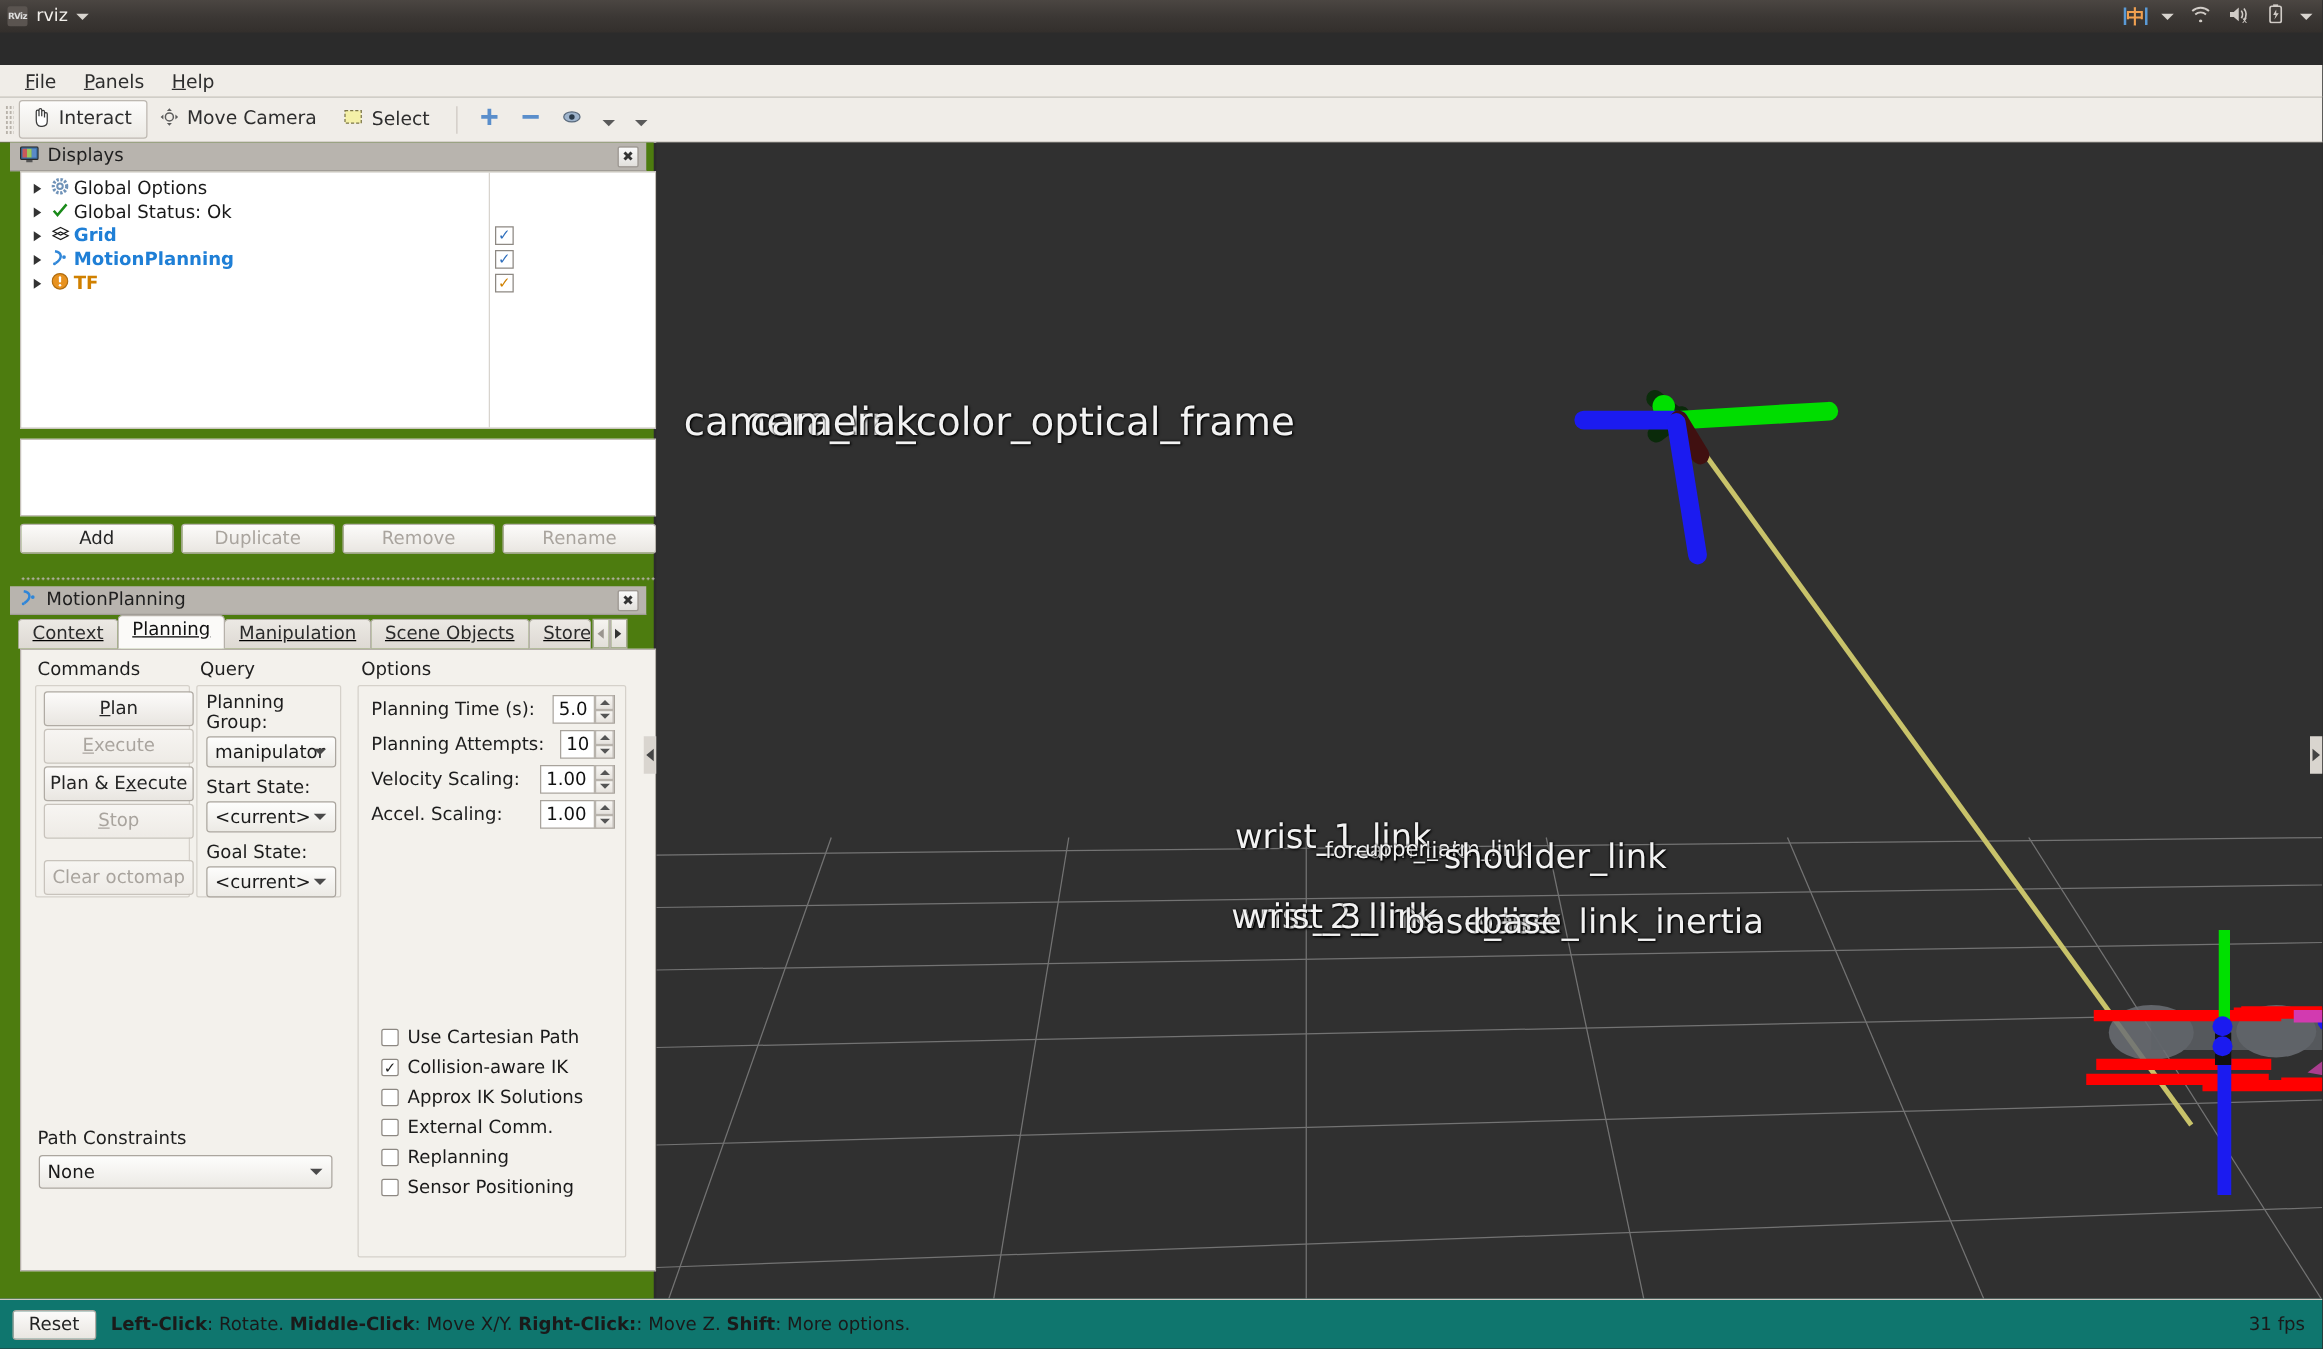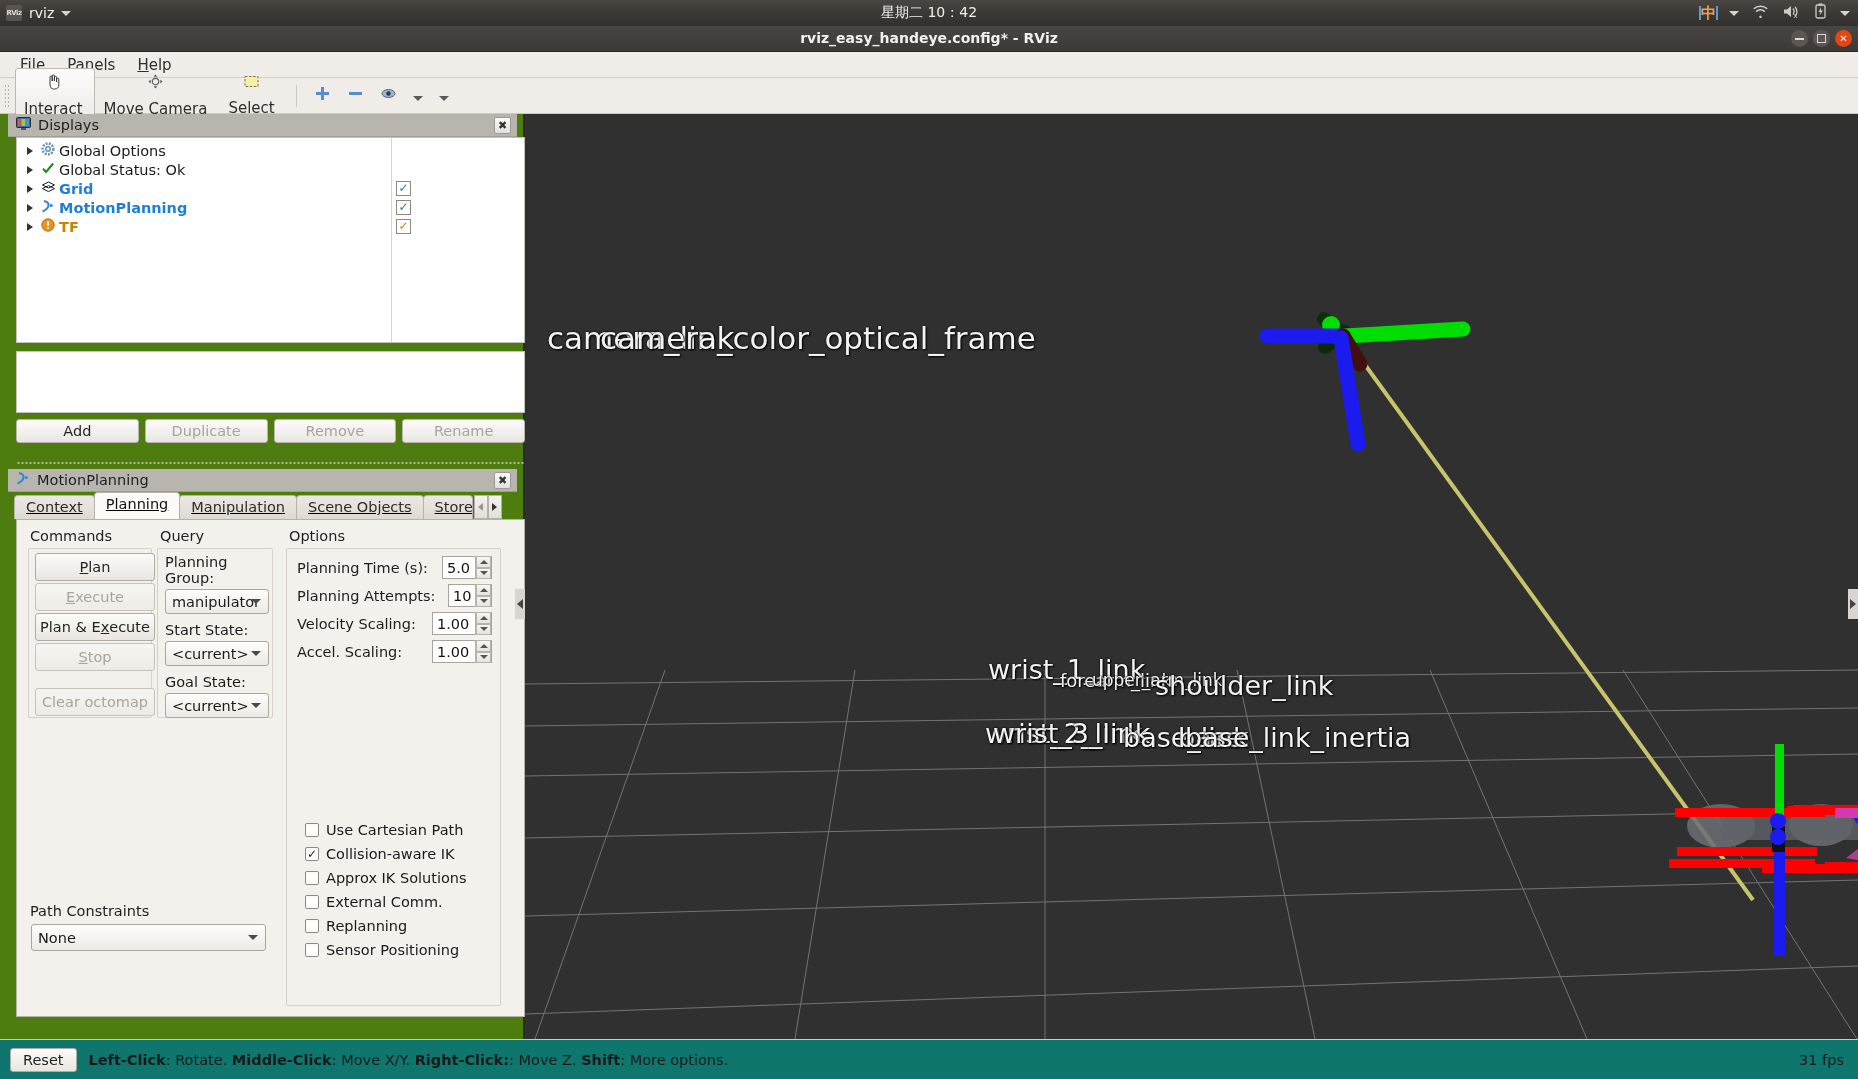--- a/index.html
+++ b/index.html
@@ -97,23 +97,23 @@
     position: absolute; left: 0; top: 78px; width: 1858px; height: 36px;
     background: #f0ede8; border-bottom: 1px solid #cdc8c1;
     display: flex; align-items: center; padding-left: 4px;
   }
   .tb-grip {
     width: 7px; height: 24px; margin-right: 4px;
     background-image: radial-gradient(#b8b2aa 1px, transparent 1px);
     background-size: 3px 4px;
   }
   .tb-btn {
-    display: flex; align-items: center; gap: 6px;
+    display: flex; align-items: flex-start; gap: 6px;
     padding: 4px 11px 4px 8px; font-size: 15px; color: #2e2e2e;
-    border: 1px solid transparent; border-radius: 3px; cursor: default; flex-direction: column;
+    border: 1px solid transparent; border-radius: 3px; cursor: default;
   }
   .tb-btn.active {
     background: linear-gradient(to bottom, #fdfcfb, #eceae5);
     border: 1px solid #bdb8b1;
   }
   .tb-sep { width: 1px; height: 22px; background: #cdc8c1; margin: 0 9px; }
   .tb-icon-btn { padding: 3px 8px; cursor: default; }
 
   
   .left-panel {
@@ -324,21 +324,20 @@
 <body>
 
 <div id="root">
 
   <div class="unity-bar">
     <div class="unity-left">
       <div class="unity-appicon">RViz</div>
       <span class="unity-appname">rviz</span>
       <span class="caret-down"></span>
     </div>
-    <div class="unity-clock">星期二 10：42</div>
     <div class="unity-right">
       <span class="ime-ind">中</span>
       <span class="caret-down"></span>
       <span class="tray-icon">
         <svg width="17" height="14" viewBox="0 0 17 14">
             <path d="M8.5 11.5 a1.3 1.3 0 1 0 0.01 0z" fill="#ddd8d3"></path>
             <path d="M4.2 7.6 a6.2 6.2 0 0 1 8.6 0" stroke="#ddd8d3" stroke-width="1.5" fill="none"></path>
             <path d="M1.8 4.8 a9.8 9.8 0 0 1 13.4 0" stroke="#ddd8d3" stroke-width="1.5" fill="none"></path>
           </svg>
       </span>
@@ -354,34 +353,20 @@
         <svg width="13" height="16" viewBox="0 0 13 16">
             <rect x="2" y="2" width="9" height="13" rx="1.5" stroke="#ddd8d3" stroke-width="1.3" fill="none"></rect>
             <rect x="4.5" y="0.5" width="4" height="2" fill="#ddd8d3"></rect>
             <path d="M7 4.5 4.5 9h2l-1 3.5L9 7.5H7z" fill="#ddd8d3"></path>
           </svg>
       </span>
       <span class="caret-down"></span>
     </div>
   </div>
 
-  <div class="win-title">
-    <div class="win-title-text">rviz_easy_handeye.config* - RViz</div>
-    <div class="win-btns">
-      <div class="win-btn">
-          <span class="dash"></span>
-        </div>
-      <div class="win-btn">
-          <span class="sq"></span>
-        </div>
-      <div class="win-btn close">
-          <span class="g">✕</span>
-        </div>
-    </div>
-  </div>
 
   <div class="menubar">
     <div class="menu-item"><u>F</u><span>ile</span></div>
     <div class="menu-item"><u>P</u><span>anels</span></div>
     <div class="menu-item"><u>H</u><span>elp</span></div>
   </div>
 
   <div class="toolbar">
     <div class="tb-grip"></div>
     <div class="tb-btn active">

